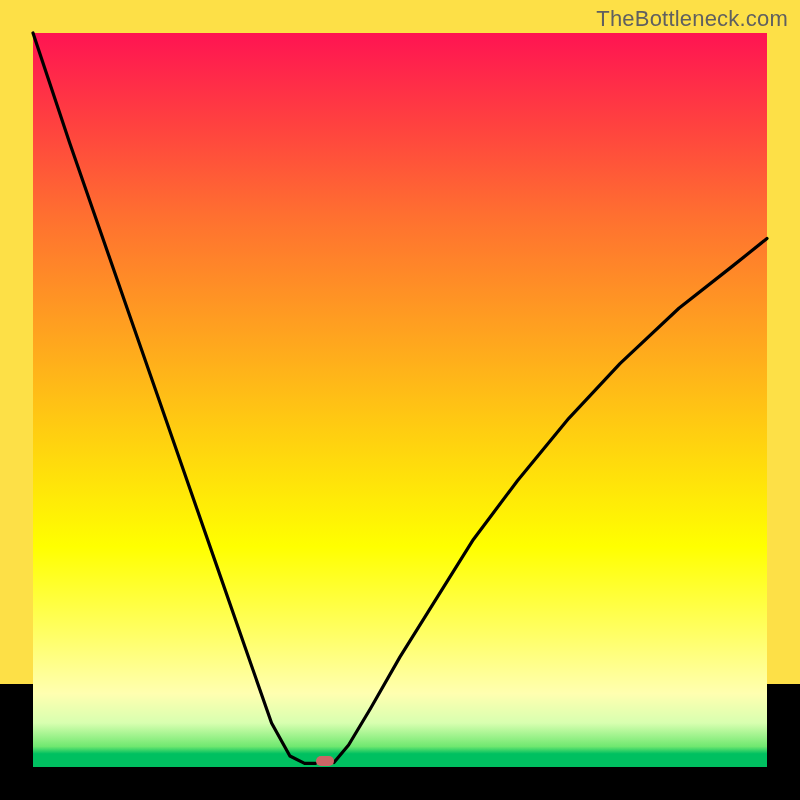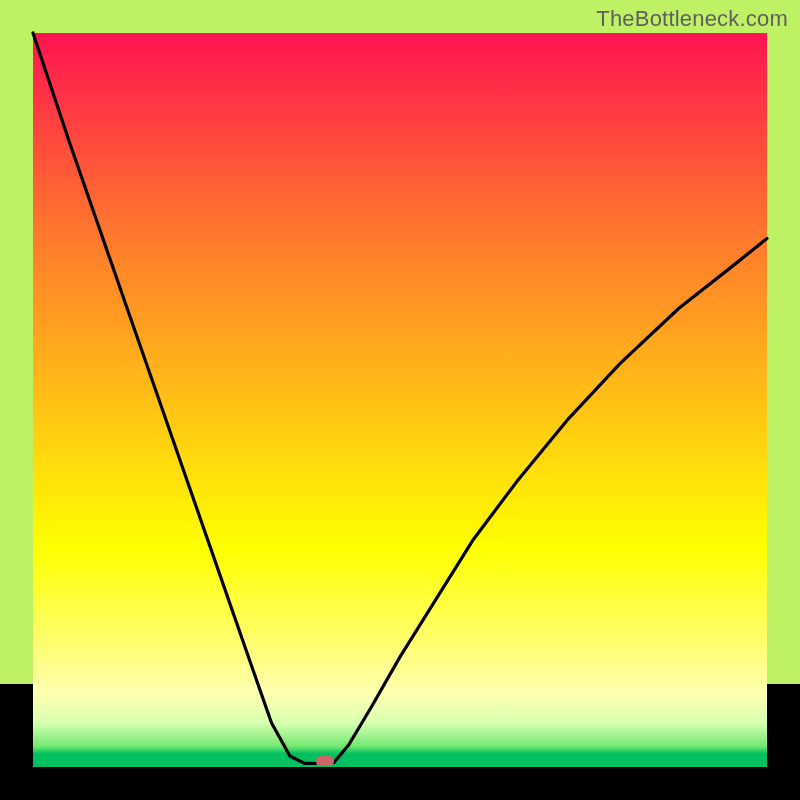--- a/index.html
+++ b/index.html
@@ -8,21 +8,21 @@
     width: 800px;
     height: 800px;
     overflow: hidden;
     font-family: Arial, Helvetica, sans-serif;
     background: #000;
   }
   .frame {
     position: relative;
     width: 800px;
     height: 684px;
-    background: #bef264;
+    background: #fde047;
   }
   .plot-area {
     position: absolute;
     left: 33px;
     top: 33px;
     width: 734px;
     height: 734px;
     
     background:
       linear-gradient(

